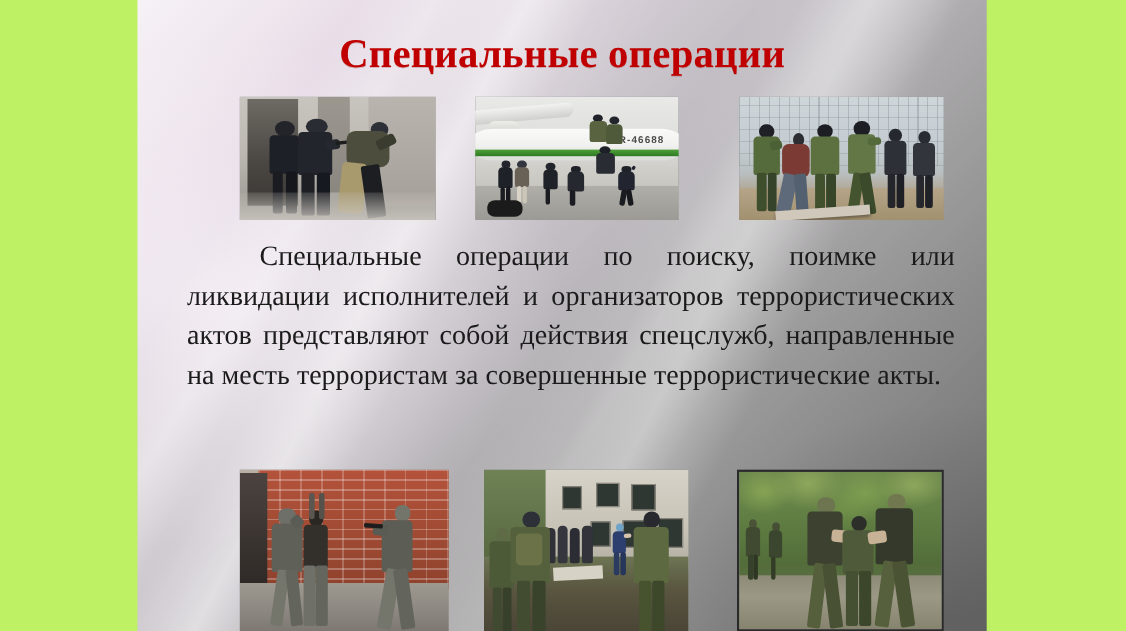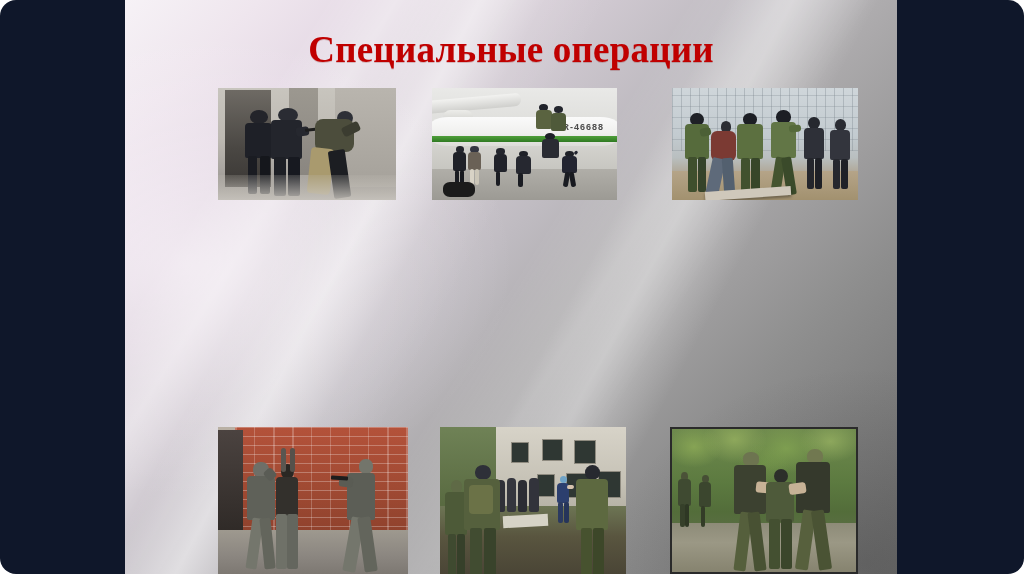--- a/index.html
+++ b/index.html
@@ -13,22 +13,21 @@
     height: 574px;
     overflow: hidden;
     font-family: "Liberation Serif", "DejaVu Serif", serif;
   }
 
   
   .canvas {
     position: relative;
     width: 1024px;
     height: 574px;
-    background: #0f172a;
-    border-radius: 16px;
+    background: #bef264;
   }
 
   
   .slide {
     position: absolute;
     left: 125px;
     top: 0px;
     width: 772px;
     height: 574px;
     overflow: hidden;
@@ -584,15 +583,16 @@
         <div class="sil" style="left:65%; top:14%; width:24%; height:84%;">
           <div class="head" style="left:34%; top:0; width:38%; height:12%; background:#717850; border-radius:45% 45% 38% 38%;"></div>
           <div class="torso" style="left:10%; top:11%; width:78%; height:42%; background:#35392c;"></div>
           <div class="armL" style="left:-6%; top:28%; width:38%; height:9%; background:#c7b296; transform:rotate(-8deg);"></div>
           <div class="legL" style="left:16%; top:51%; width:30%; height:50%; background:#57603d; transform:rotate(8deg);"></div>
           <div class="legR" style="left:52%; top:51%; width:30%; height:50%; background:#4a5334; transform:rotate(-8deg);"></div>
         </div>
       </div>
     </div>
 
+    <div class="body-text">Специальные операции по поиску, поимке или ликвидации исполнителей и организаторов террористических актов представляют собой действия спецслужб, направленные на месть террористам за совершенные террористические акты.</div>
 
   </div>
 </div>
 
 </body></html>

